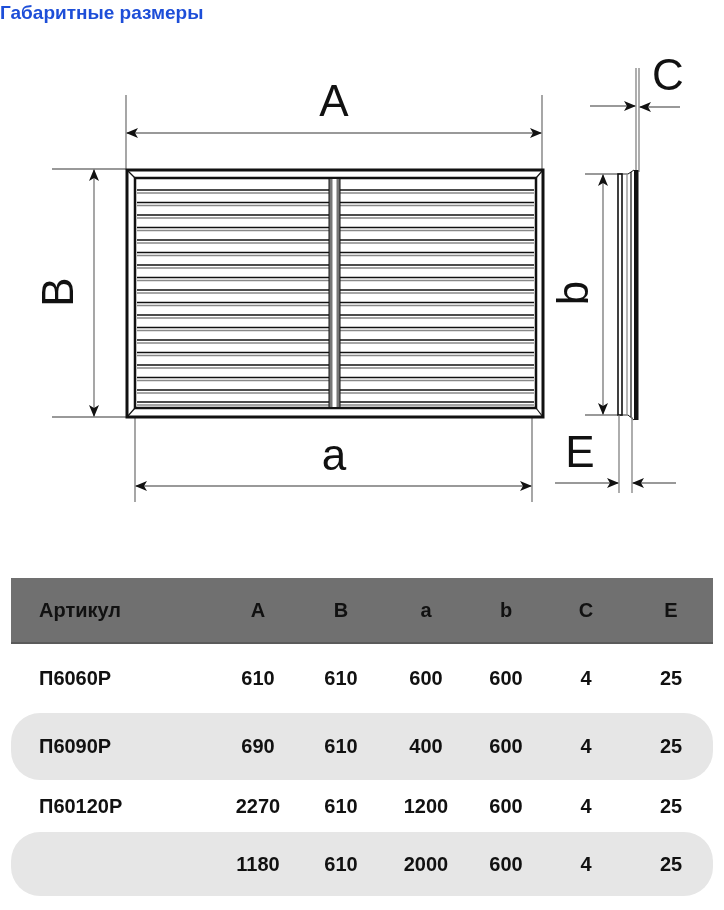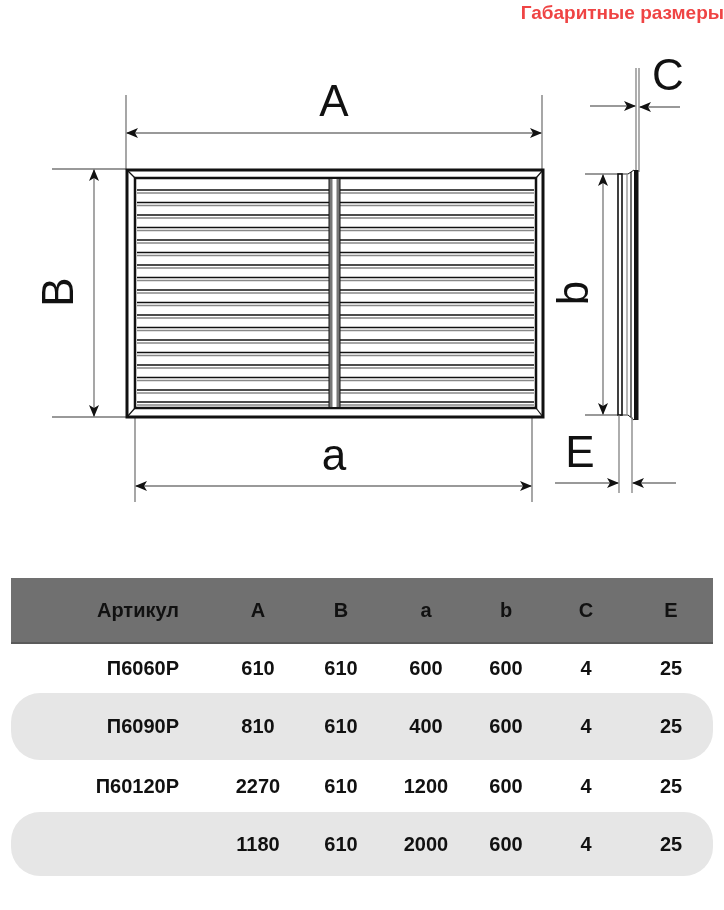--- a/index.html
+++ b/index.html
@@ -1,28 +1,28 @@
 <!DOCTYPE html>
 <html><head>
 <meta charset="utf-8">
 <style>
   html, body { margin: 0; padding: 0; background: #ffffff; }
   body { width: 724px; height: 910px; position: relative; overflow: hidden;
          font-family: "Liberation Sans", "DejaVu Sans", sans-serif; color: #111; }
-  .title { position: absolute; left: 0; top: 0; width: 724px; text-align: right;
-           font-weight: bold; font-size: 19px; line-height: 26px; color: #ef4444; }
+  .title { position: absolute; left: 0; top: 0; width: 724px; text-align: left;
+           font-weight: bold; font-size: 19px; line-height: 26px; color: #1d4ed8; }
   .diagram { position: absolute; left: 0; top: 0; width: 724px; height: 560px; }
   .dim-label { font-family: "Liberation Sans", "DejaVu Sans", sans-serif; fill: #111; }
   .table { position: absolute; left: 11px; top: 578px; width: 702px; }
   .row { position: relative; display: flex; align-items: center; }
   .row.header { background: #707070; height: 66px; border-bottom: 2px solid #5a5a5a; box-sizing: border-box; }
   .row.white { background: #ffffff; }
   .row.gray { background: #e6e6e6; border-radius: 29px; }
   .cell { position: absolute; font-weight: bold; font-size: 20px; color: #111; text-align: center; }
-  .c0 { left: 28px; width: 140px; text-align: right; }
+  .c0 { left: 28px; width: 140px; text-align: left; }
   .c1 { left: 212px; width: 70px; }
   .c2 { left: 295px; width: 70px; }
   .c3 { left: 375px; width: 80px; }
   .c4 { left: 460px; width: 70px; }
   .c5 { left: 545px; width: 60px; }
   .c6 { left: 630px; width: 60px; }
 </style>
 </head>
 <body>
 
@@ -161,32 +161,32 @@
 <div class="table">
   <div class="row header">
     <span class="cell c0">Артикул</span>
     <span class="cell c1">A</span>
     <span class="cell c2">B</span>
     <span class="cell c3">a</span>
     <span class="cell c4">b</span>
     <span class="cell c5">C</span>
     <span class="cell c6">E</span>
   </div>
-  <div class="row white" style="height:49px">
+  <div class="row white" style="height:69px">
     <span class="cell c0">П6060Р</span>
     <span class="cell c1">610</span>
     <span class="cell c2">610</span>
     <span class="cell c3">600</span>
     <span class="cell c4">600</span>
     <span class="cell c5">4</span>
     <span class="cell c6">25</span>
   </div>
   <div class="row gray" style="height:67px">
     <span class="cell c0">П6090Р</span>
-    <span class="cell c1">810</span>
+    <span class="cell c1">690</span>
     <span class="cell c2">610</span>
     <span class="cell c3">400</span>
     <span class="cell c4">600</span>
     <span class="cell c5">4</span>
     <span class="cell c6">25</span>
   </div>
   <div class="row white" style="height:52px">
     <span class="cell c0">П60120Р</span>
     <span class="cell c1">2270</span>
     <span class="cell c2">610</span>

